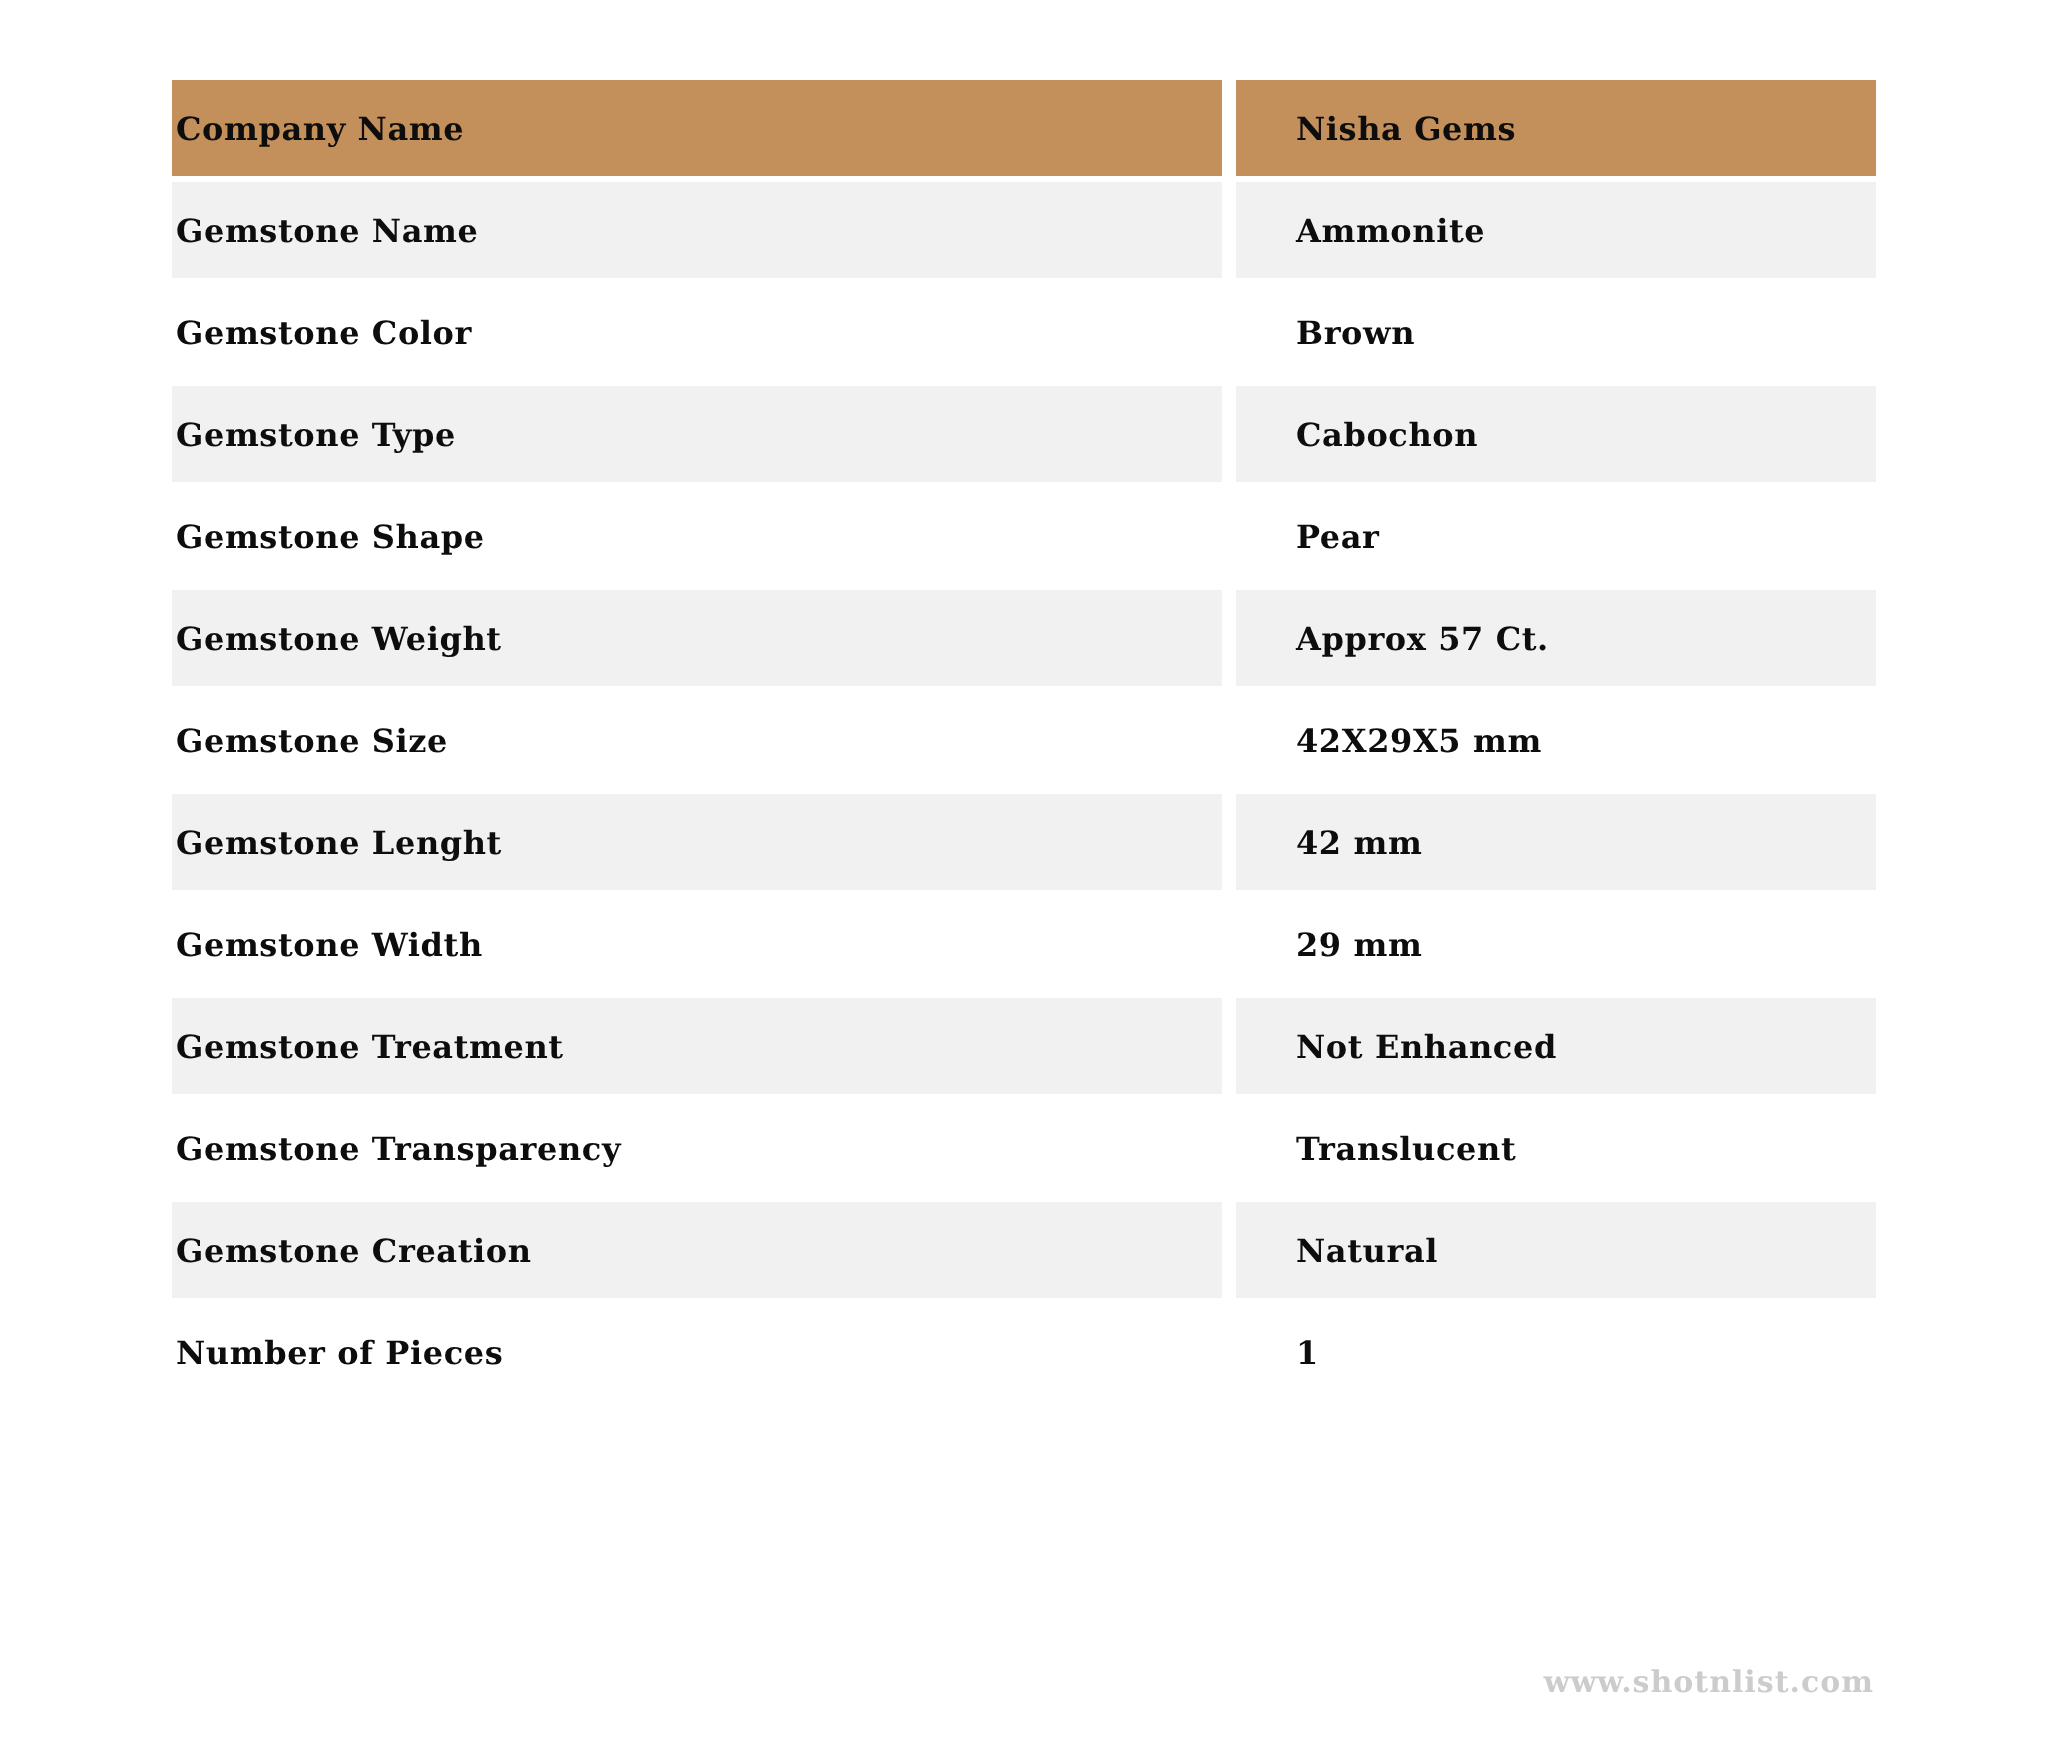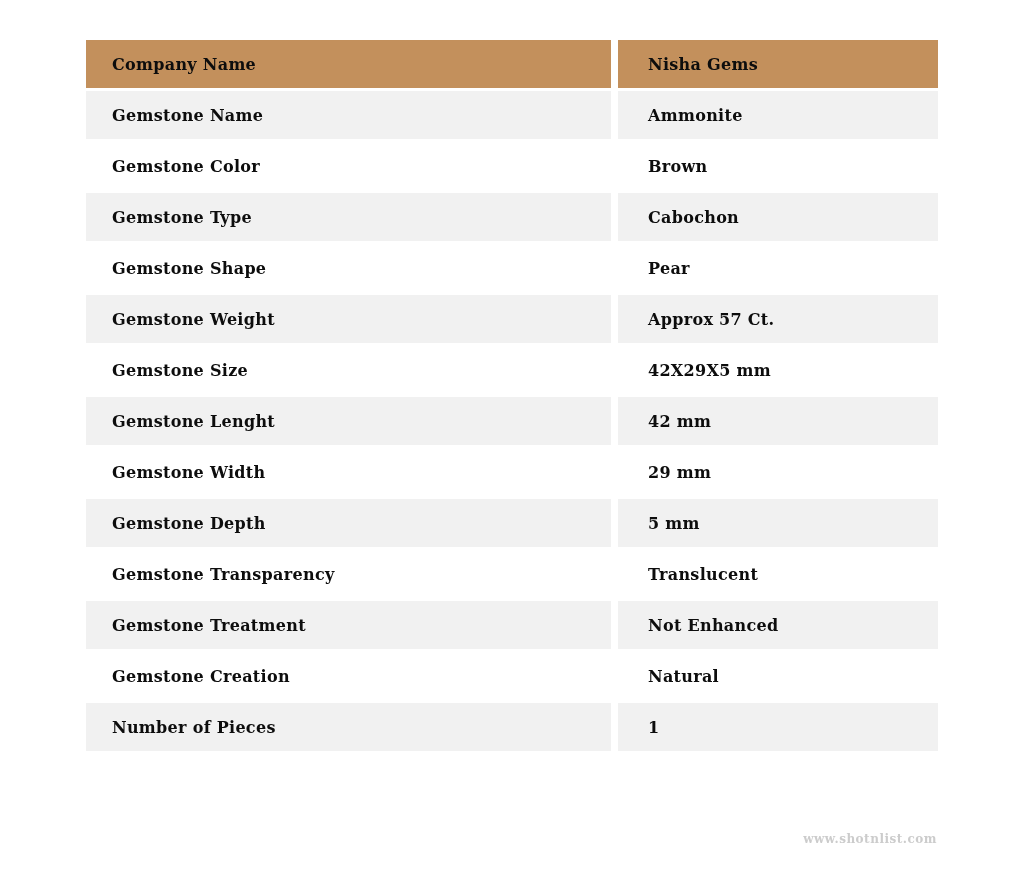--- a/index.html
+++ b/index.html
@@ -25,30 +25,30 @@
     vertical-align: middle;
     font-size: 16px;
     font-weight: bold;
     color: #0d0d0d;
     letter-spacing: 0.3px;
     text-align: left;
     border-bottom: 3px solid #ffffff;
     white-space: nowrap;
     overflow: hidden;
   }
-  .label-cell { padding-left: 26px; border-right: 7px solid #ffffff; }
+  .label-cell { padding-left: 2px; border-right: 7px solid #ffffff; }
   .value-cell { padding-left: 30px; }
   thead th { background: #c3905c; }
   tbody tr:nth-child(odd) td { background: #f1f1f1; }
   tbody tr:nth-child(even) td { background: #ffffff; }
   .watermark {
     position: absolute;
     top: 832px;
     right: 87px;
-    font-size: 12px;
+    font-size: 15px;
     font-weight: bold;
     color: #cccccc;
     letter-spacing: 0.5px;
     font-family: "DejaVu Serif", serif;
   }
 </style>
 </head>
 <body>
 
 <table class="spec-table">
@@ -89,30 +89,26 @@
     </tr>
     <tr>
       <td class="label-cell">Gemstone Lenght</td>
       <td class="value-cell">42 mm</td>
     </tr>
     <tr>
       <td class="label-cell">Gemstone Width</td>
       <td class="value-cell">29 mm</td>
     </tr>
     <tr>
-      <td class="label-cell">Gemstone Depth</td>
-      <td class="value-cell">5 mm</td>
+      <td class="label-cell">Gemstone Treatment</td>
+      <td class="value-cell">Not Enhanced</td>
     </tr>
     <tr>
       <td class="label-cell">Gemstone Transparency</td>
       <td class="value-cell">Translucent</td>
-    </tr>
-    <tr>
-      <td class="label-cell">Gemstone Treatment</td>
-      <td class="value-cell">Not Enhanced</td>
     </tr>
     <tr>
       <td class="label-cell">Gemstone Creation</td>
       <td class="value-cell">Natural</td>
     </tr>
     <tr>
       <td class="label-cell">Number of Pieces</td>
       <td class="value-cell">1</td>
     </tr>
   </tbody>

